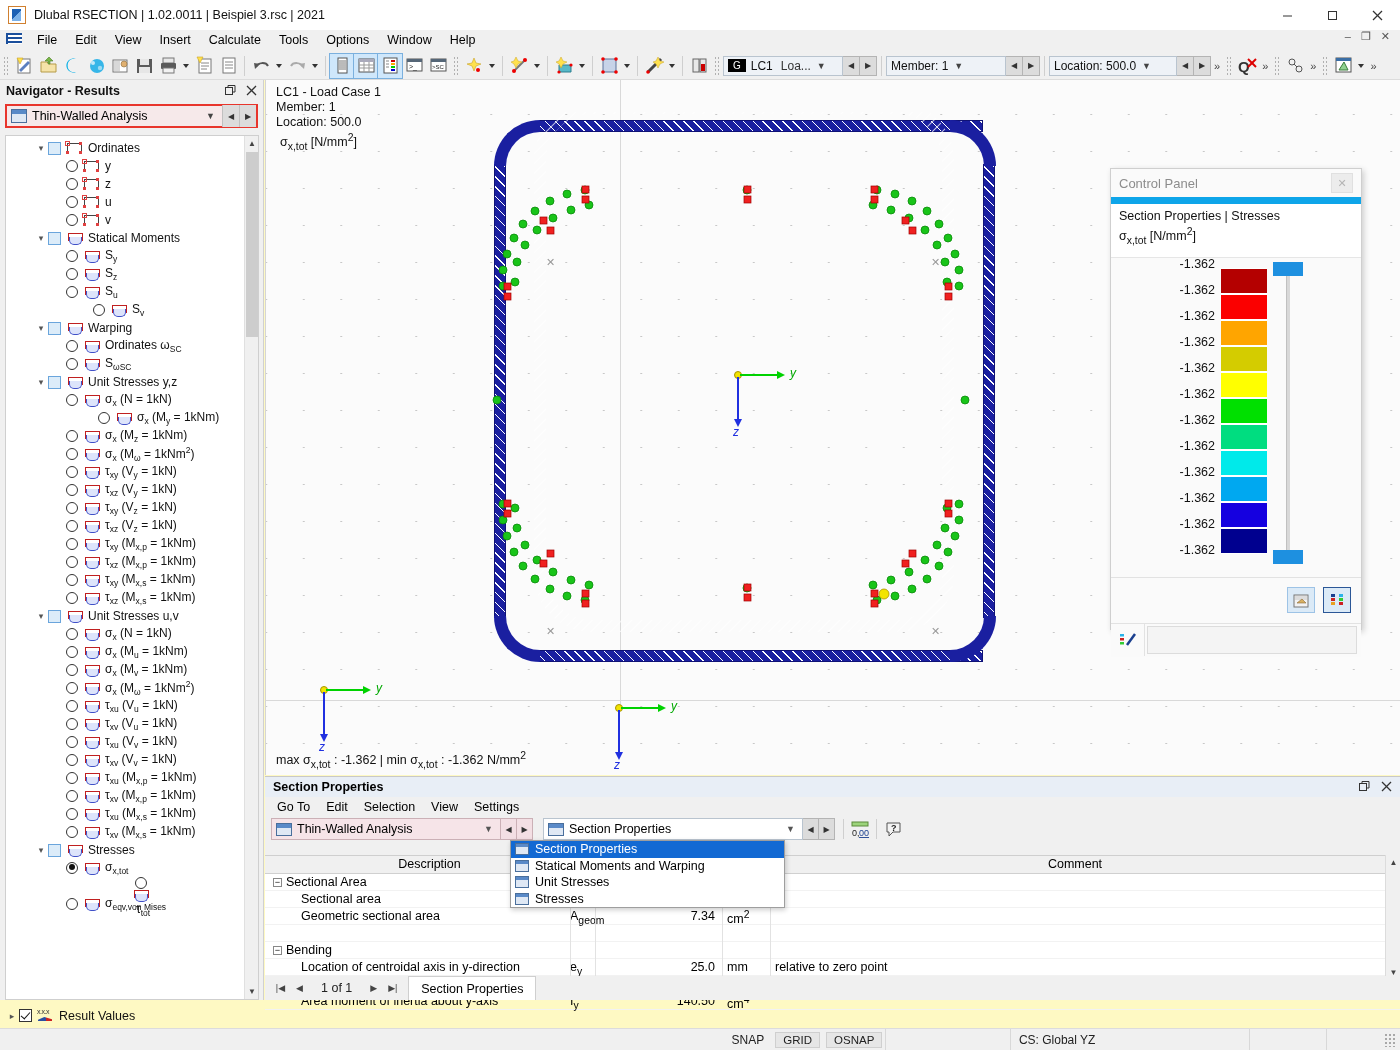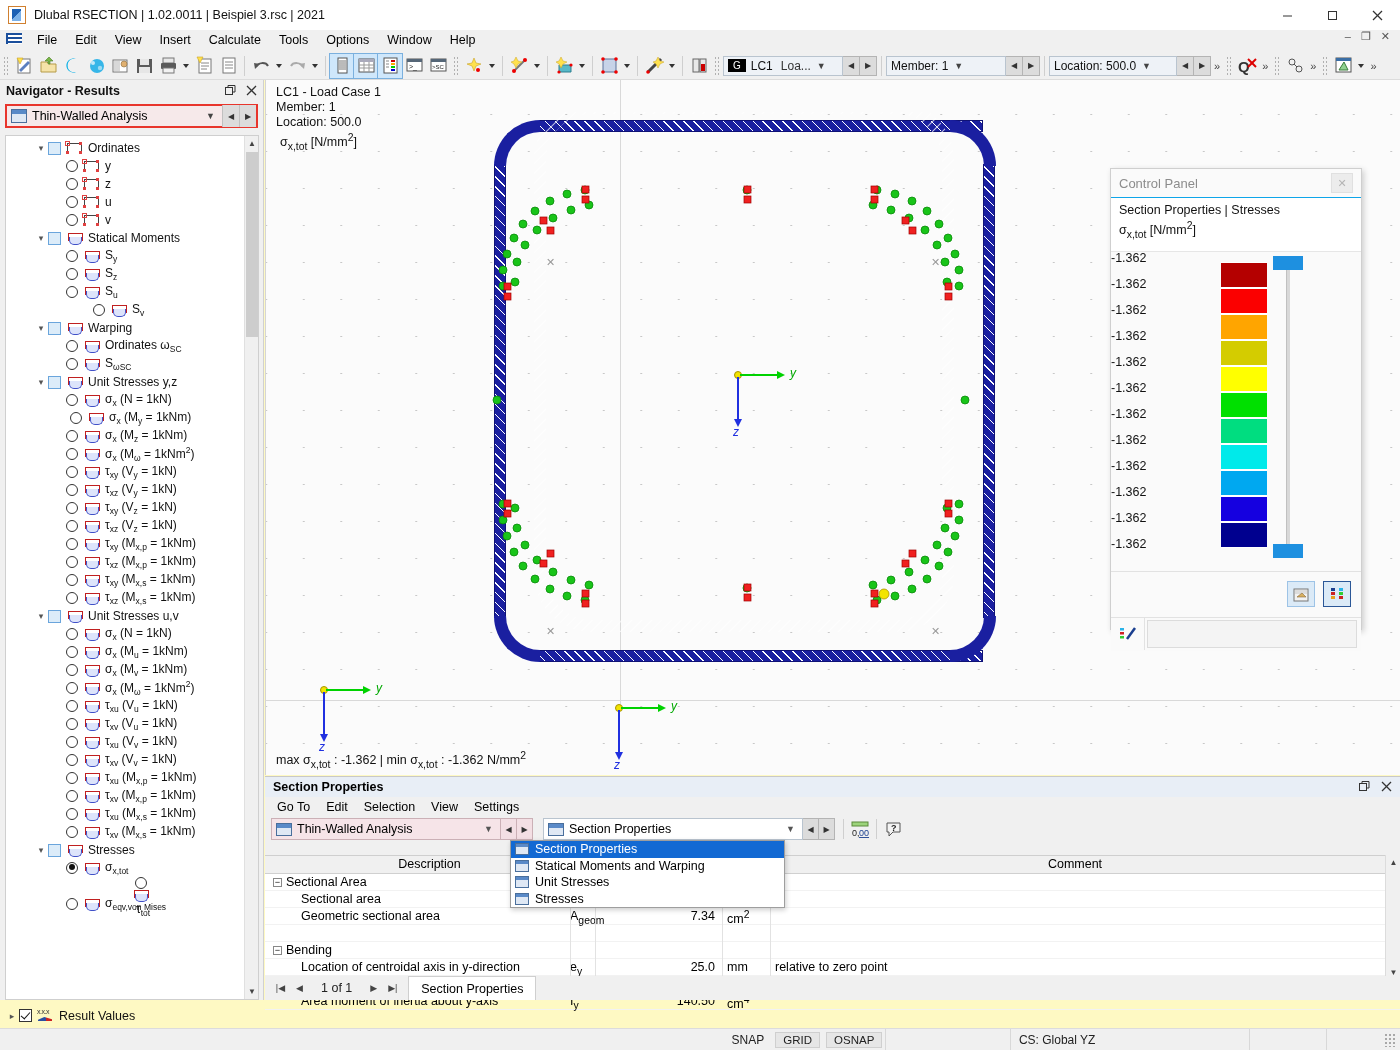--- a/index.html
+++ b/index.html
@@ -146,25 +146,25 @@
   .ax-lbl-z { position:absolute; color:#2030e0; font-size:12px; font-style:italic;}
 
   
   .cp { position:absolute; left:1110px; top:168px; width:252px; height:462px; background:#fafafa;
      border:1px solid #cfcfcf; box-shadow:2px 2px 6px rgba(0,0,0,0.18); }
   .cp-title { height:28px; display:flex; align-items:center; padding:0 8px; color:#8c8c8c;
      font-size:13px; background:#fafafa; }
   .cp-x { margin-left:auto; width:22px;height:20px; background:#ececec; border:1px solid #e0e0e0;
      display:flex;align-items:center;justify-content:center;color:#b5b5b5;font-size:11px;}
   .cp-sub { padding:4px 8px 8px 8px; font-size:12.5px; color:#111; line-height:16px; background:#fff;
-     border-top:1px solid #0ea5e9;}
+     border-top:7px solid #0ea5e9;}
   .cp-body { position:relative; height:320px; background:#fafafa; border-top:1px solid #e6e6e6;}
   .legend { position:absolute; left:110px; top:10px; width:46px; }
   .legend div { height:26px; border-top:1px solid #fff; border-bottom:1px solid #fff;}
-  .leg-labels { position:absolute; left:0; top:0; width:104px; text-align:left; font-size:12.5px; color:#111;}
+  .leg-labels { position:absolute; left:0; top:0; width:104px; text-align:right; font-size:12.5px; color:#111;}
   .leg-labels div { height:26px; line-height:13px; }
   .slider { position:absolute; left:170px; top:4px; width:14px; height:308px; }
   .slider .track{ position:absolute; left:5px; top:10px; width:4px; height:288px; background:#d8d8d8;
      border-left:1px solid #c0c0c0;}
   .slider .knob{ position:absolute; left:-8px; width:30px; height:14px; background:#1e90e0;}
   .cp-tools { height:46px; border-top:1px solid #e2e2e2; background:#fafafa; display:flex;
      align-items:center; justify-content:flex-end; padding-right:10px; gap:8px;}
   .cpb { width:28px;height:26px;display:flex;align-items:center;justify-content:center;
      background:#dbeaf7;border:1px solid #9dc3e6;}
   .cpb.act { border:1px solid #2b5797; }
@@ -639,21 +639,21 @@
             <span class="exp">▾</span>
             <span class="cb"></span>
             <span class="ic-mom"></span>
             <span class="tlabel">Unit Stresses y,z</span>
           </div>
           <div class="tnode" style="padding-left: 60px;">
             <span class="rb"></span>
             <span class="ic-mom"></span>
             <span class="tlabel">σ<sub>x</sub> (N = 1kN)</span>
           </div>
-          <div class="tnode" style="padding-left: 64px;">
+          <div class="tnode" style="padding-left: 92px;">
             <span class="rb"></span>
             <span class="ic-mom"></span>
             <span class="tlabel">σ<sub>x</sub> (M<sub>y</sub> = 1kNm)</span>
           </div>
           <div class="tnode" style="padding-left: 60px;">
             <span class="rb"></span>
             <span class="ic-mom"></span>
             <span class="tlabel">σ<sub>x</sub> (M<sub>z</sub> = 1kNm)</span>
           </div>
           <div class="tnode" style="padding-left: 60px;">

